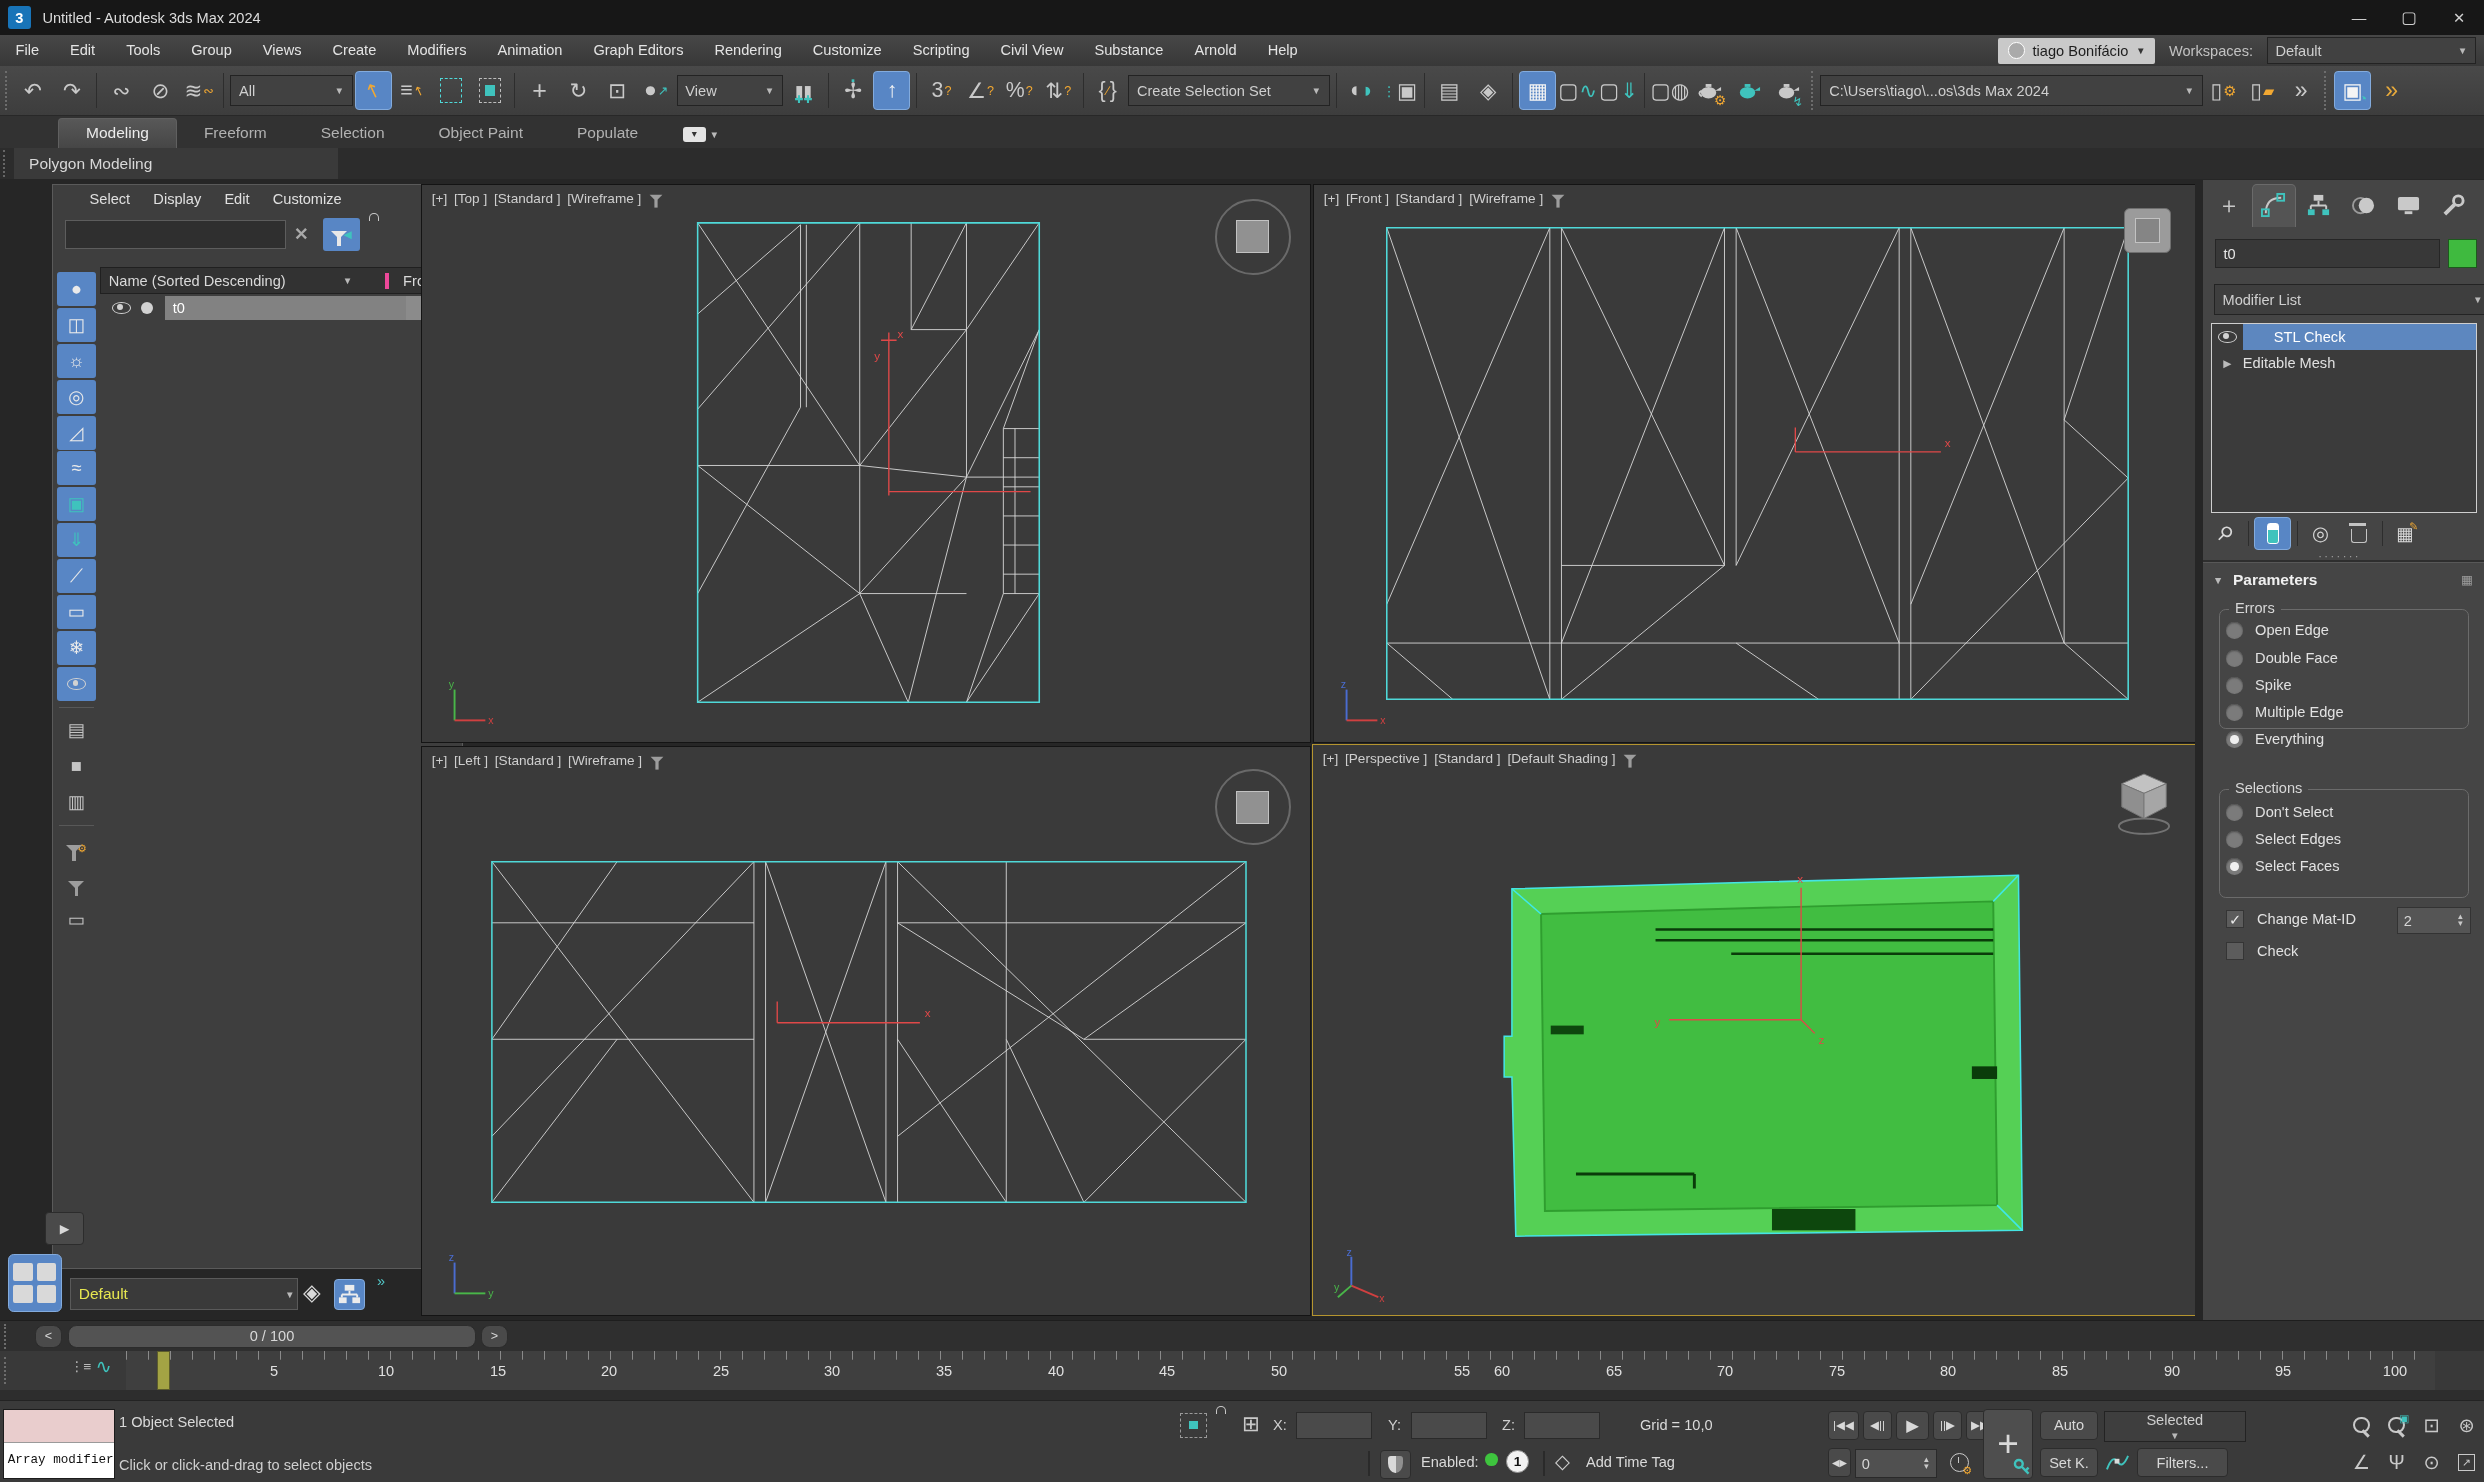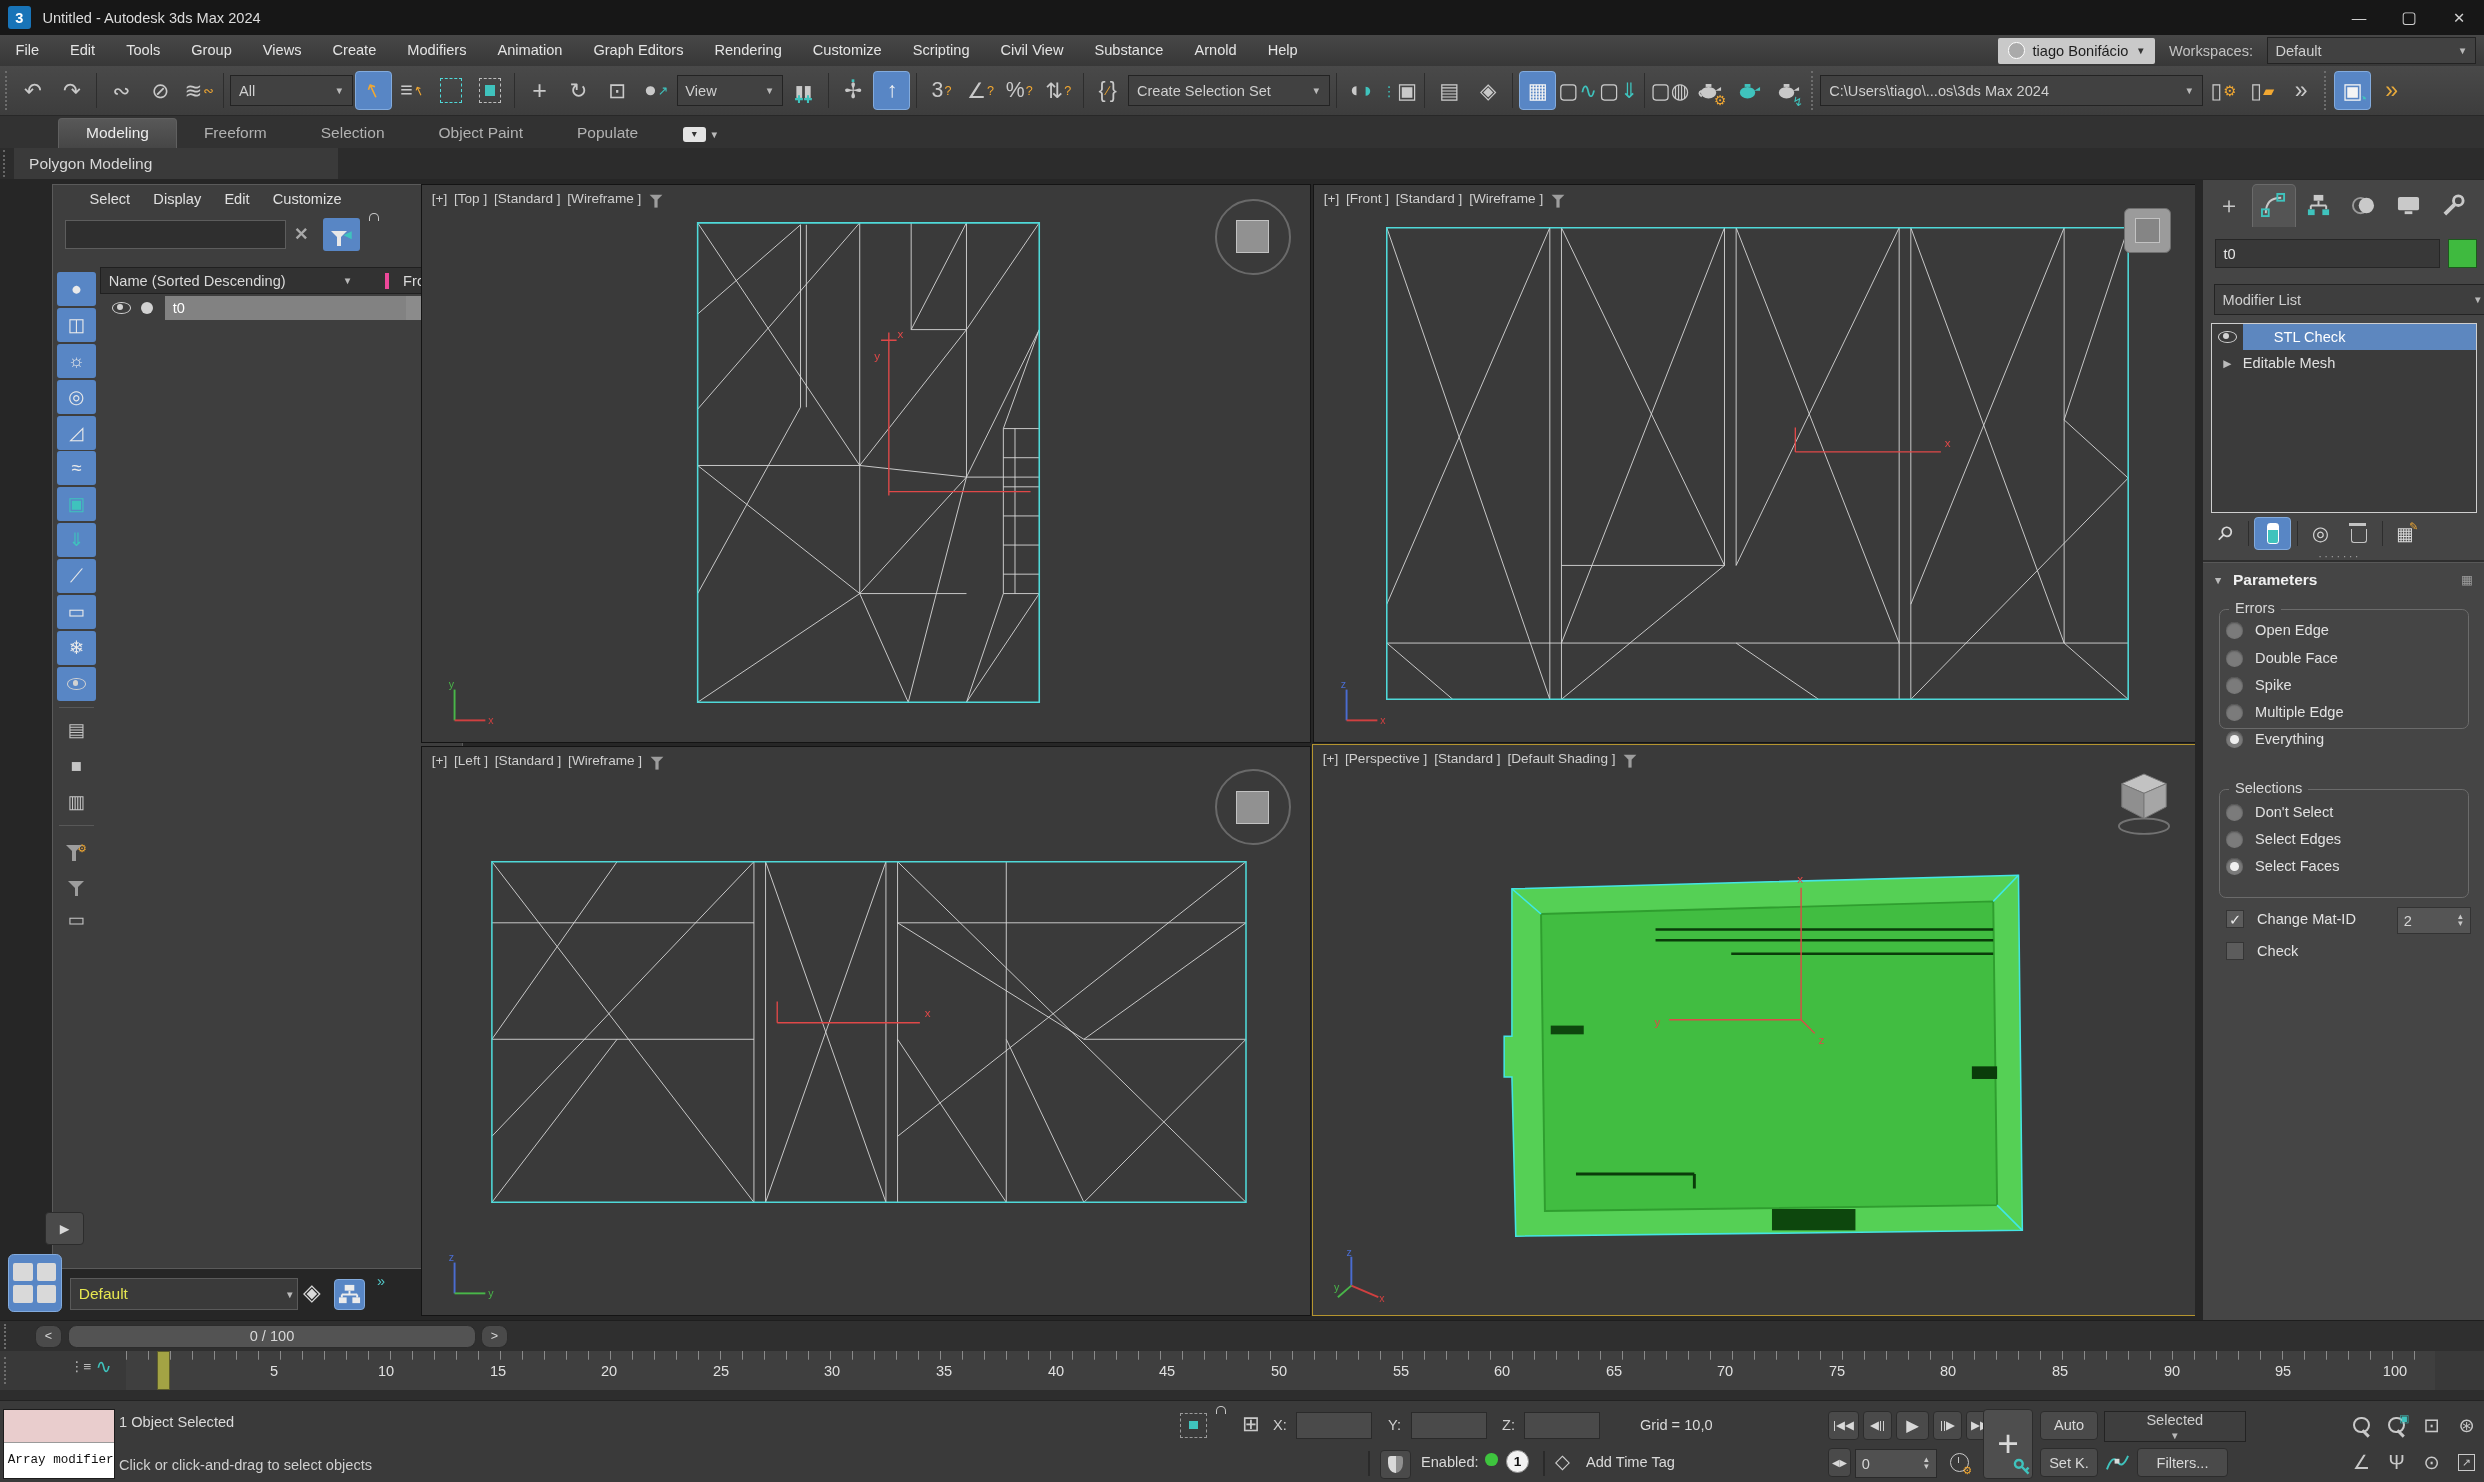--- a/index.html
+++ b/index.html
@@ -660,21 +660,21 @@
       <span class="tick" style="left:148px;">5</span>
       <span class="tick" style="left:260px;">10</span>
       <span class="tick" style="left:372px;">15</span>
       <span class="tick" style="left:483px;">20</span>
       <span class="tick" style="left:595px;">25</span>
       <span class="tick" style="left:706px;">30</span>
       <span class="tick" style="left:818px;">35</span>
       <span class="tick" style="left:930px;">40</span>
       <span class="tick" style="left:1041px;">45</span>
       <span class="tick" style="left:1153px;">50</span>
-      <span class="tick" style="left:1275px;">55</span>
+      <span class="tick" style="left:1336px;">55</span>
       <span class="tick" style="left:1376px;">60</span>
       <span class="tick" style="left:1488px;">65</span>
       <span class="tick" style="left:1599px;">70</span>
       <span class="tick" style="left:1711px;">75</span>
       <span class="tick" style="left:1822px;">80</span>
       <span class="tick" style="left:1934px;">85</span>
       <span class="tick" style="left:2046px;">90</span>
       <span class="tick" style="left:2157px;">95</span>
       <span class="tick" style="left:2269px;">100</span>
     </div>

